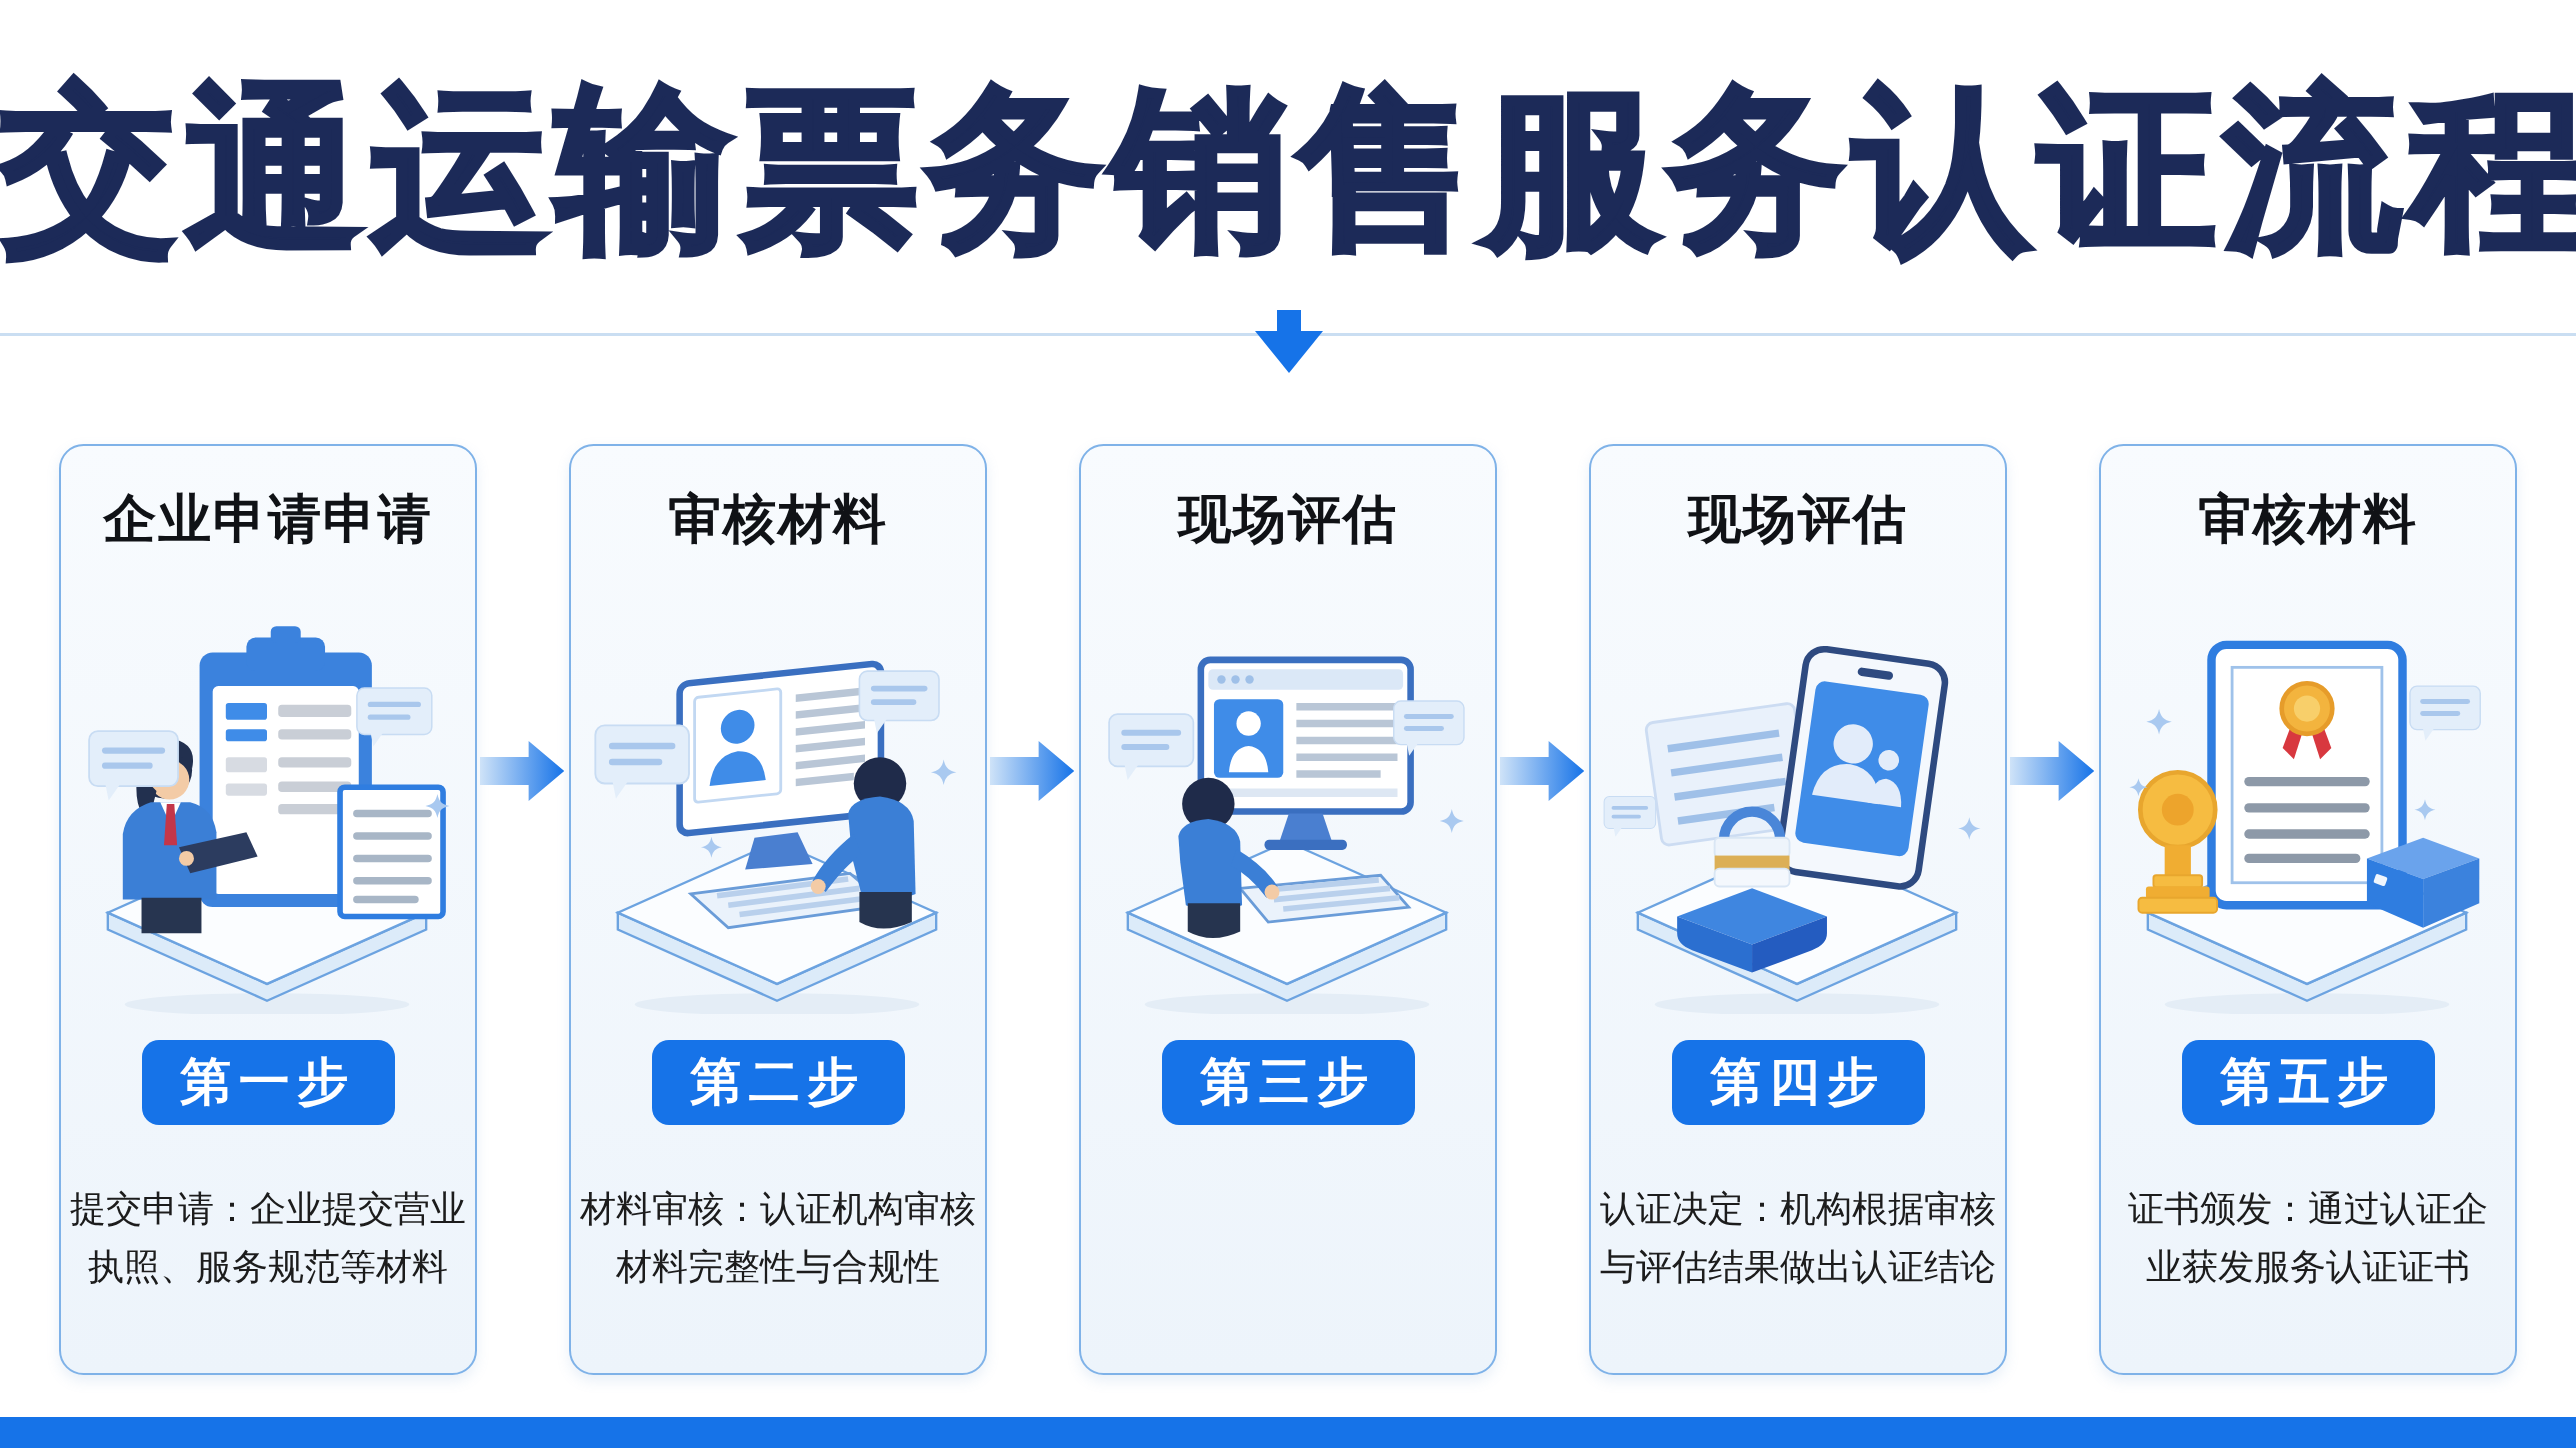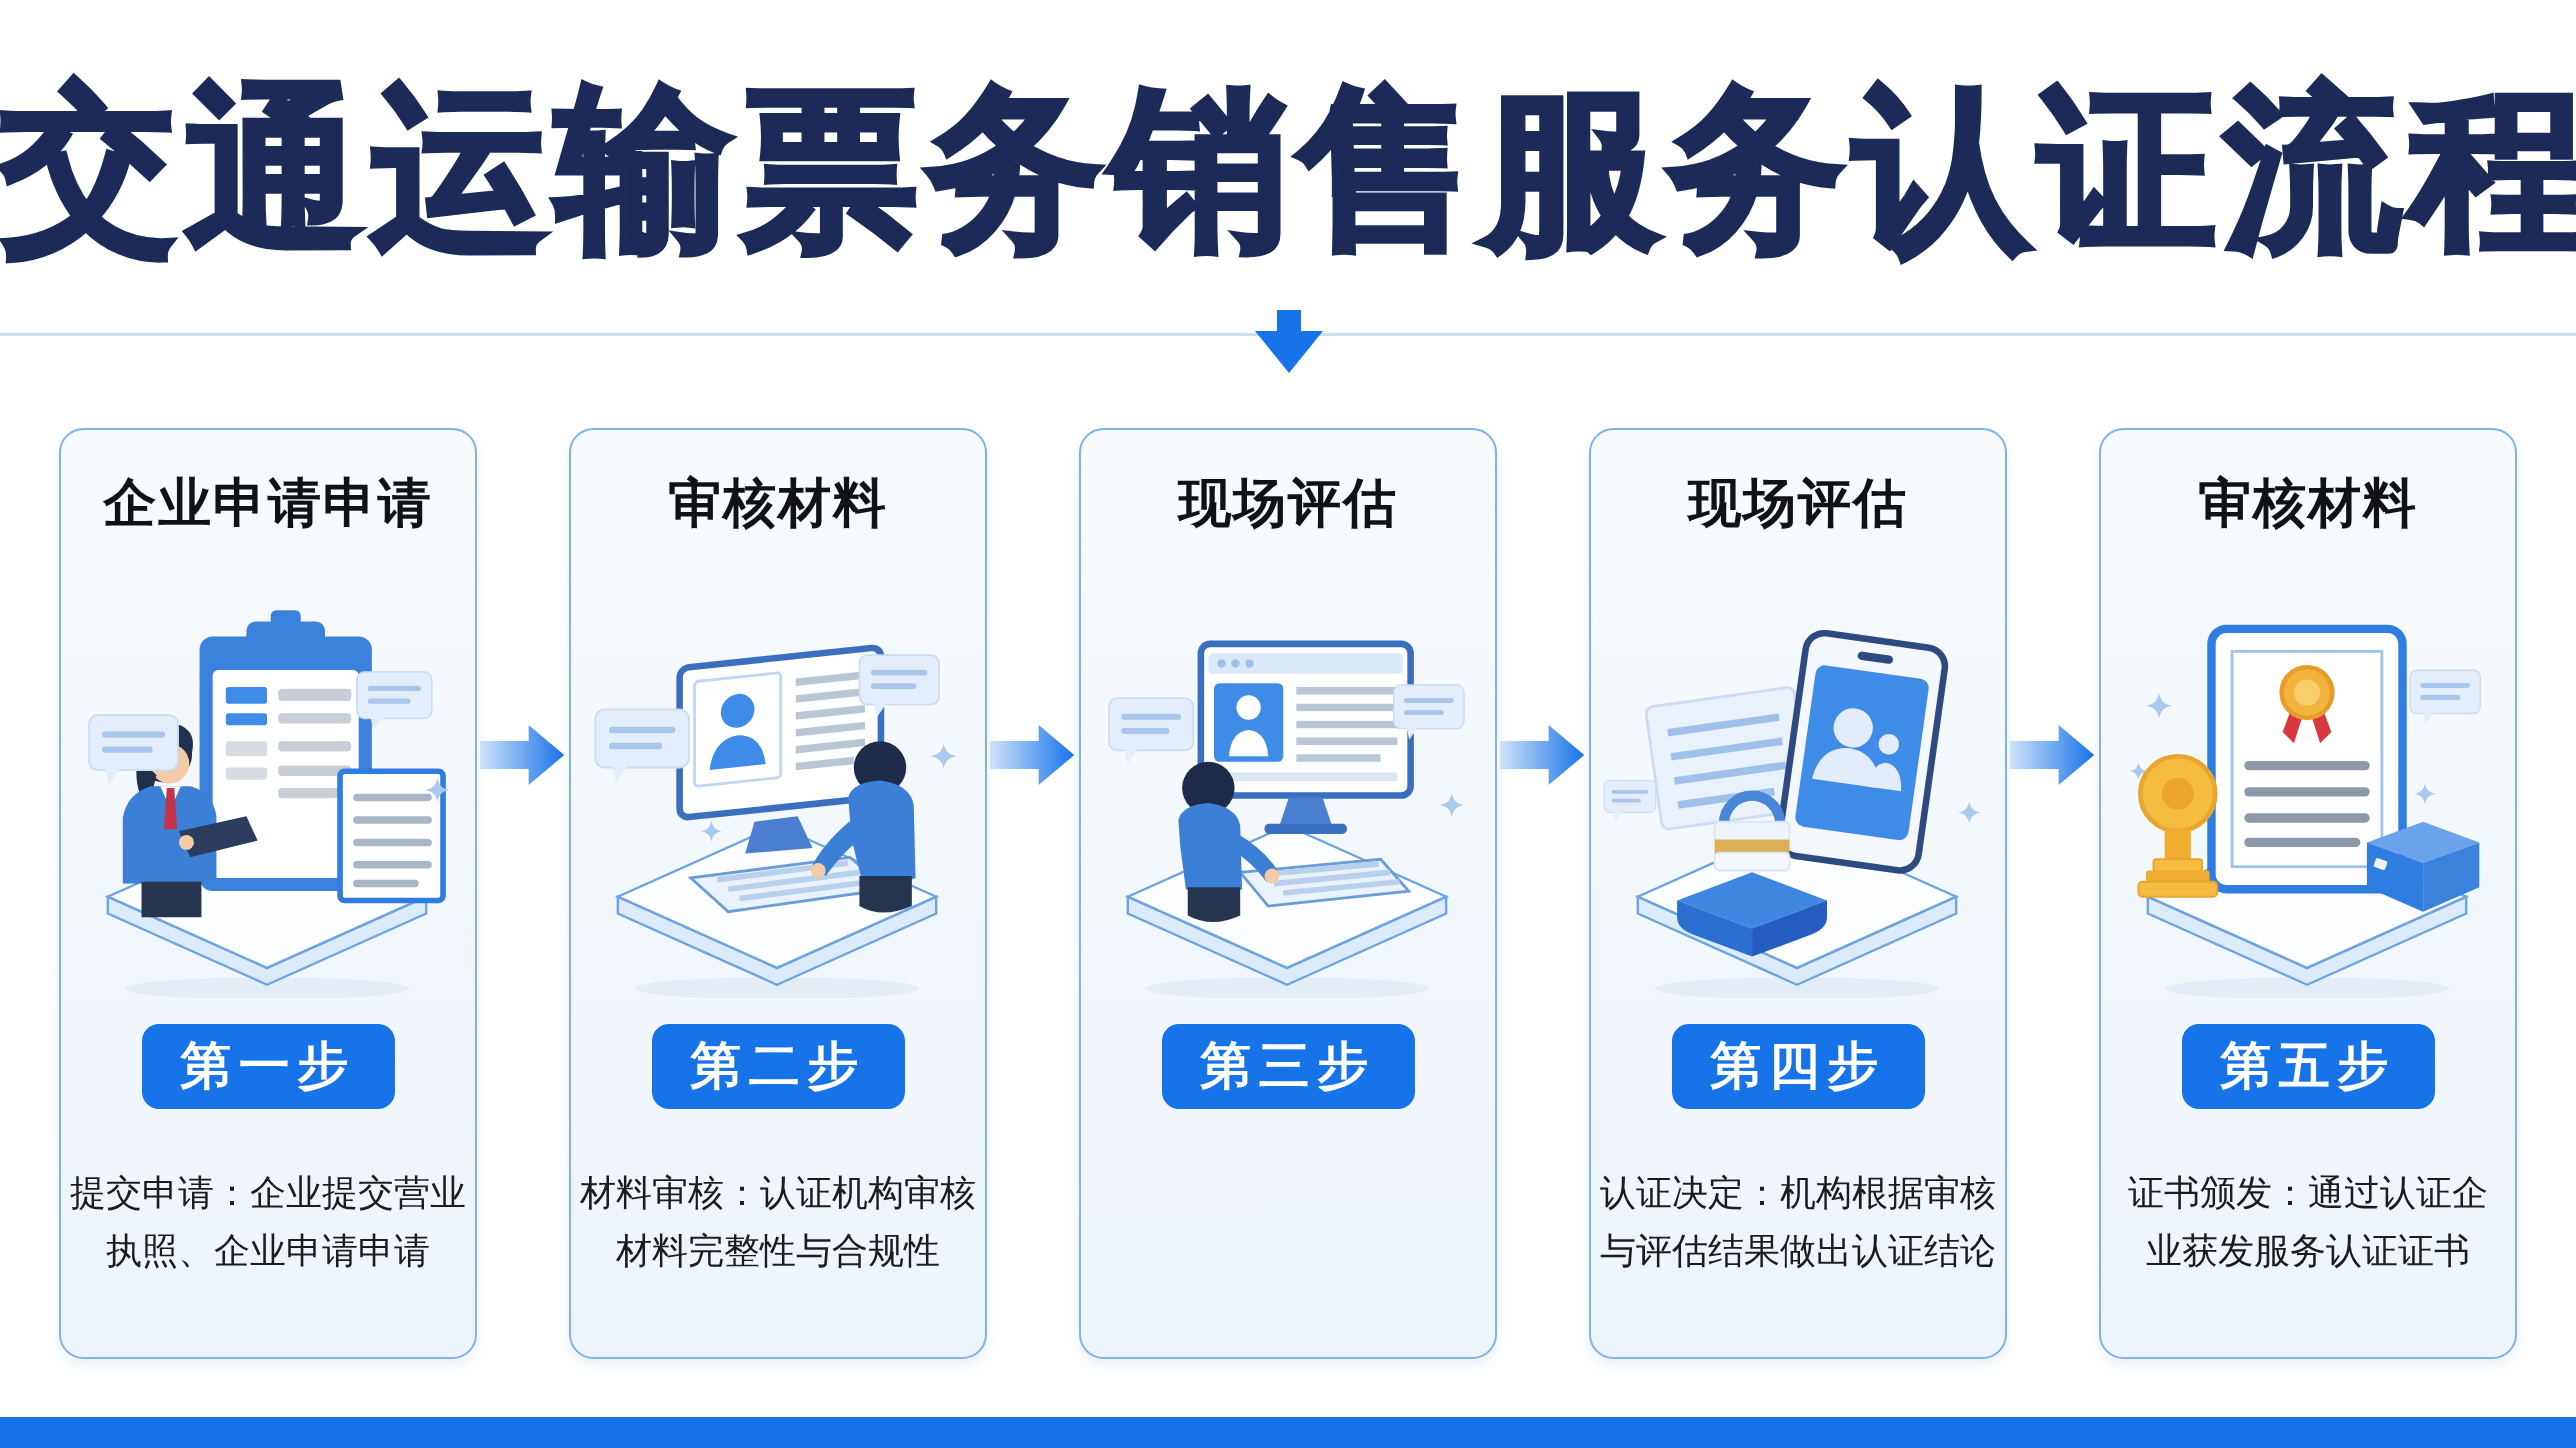--- a/index.html
+++ b/index.html
@@ -14,21 +14,21 @@
     white-space:nowrap;
   }
   .divider { position:absolute; top:333px; left:0; width:2576px; height:2.8px; background:#cadef2; }
   .down-arrow { position:absolute; top:310px; left:1255px; width:68px; z-index:2; }
   .down-arrow .stem { width:24.5px; height:21px; background:#1673e8; margin:0 auto; }
   .down-arrow .head { width:0; height:0; margin:0 auto;
     border-left:34px solid transparent; border-right:34px solid transparent;
     border-top:42px solid #1673e8; }
 
   
-  .cards { position:absolute; top:428px; left:59px; width:2250px; display:flex; }
+  .cards { position:absolute; top:444px; left:59px; width:2250px; display:flex; }
   .card {
     flex:0 0 418px; width:418px; height:931px;
     border:2.8px solid #7fb2e8; border-radius:24.5px;
     background:linear-gradient(180deg,#f8fbfe 0%,#edf4fb 100%);
     box-shadow:0 5.7px 13.2px rgba(110,155,210,0.15);
     position:relative; z-index:1;
   }
   .gap { flex:0 0 92px; position:relative; }
   .gap .arrow-svg { position:absolute; top:297px; left:50%; transform:translateX(-50%); z-index:3; }
 
@@ -121,21 +121,21 @@
           <circle cx="134" cy="264" r="8" fill="#f3cba6"></circle>
           <path d="M86 306 L150 306 L150 344 L86 344 Z" fill="#273550"></path>
         </g>
         <use href="#bubble" transform="translate(30,128) scale(0.95)"></use>
         <use href="#bubble" transform="translate(316,82) scale(0.8)"></use>
         <use href="#sparkle" transform="translate(402,208) scale(0.8)"></use>
       </svg>
     </div>
     <div class="badge">第一步</div>
     <div class="desc">提交申请：企业提交营业
-执照、企业申请申请</div>
+执照、服务规范等材料</div>
   </div>
 
   <div class="gap">
     <svg class="arrow-svg" width="87" height="60" viewBox="0 0 92 64">
       <polygon points="0,17 52,17 52,0 90,32 52,64 52,47 0,47" fill="url(#agrad)"></polygon>
     </svg>
   </div>
 
   <div class="card">
     <div class="card-title">审核材料</div>

